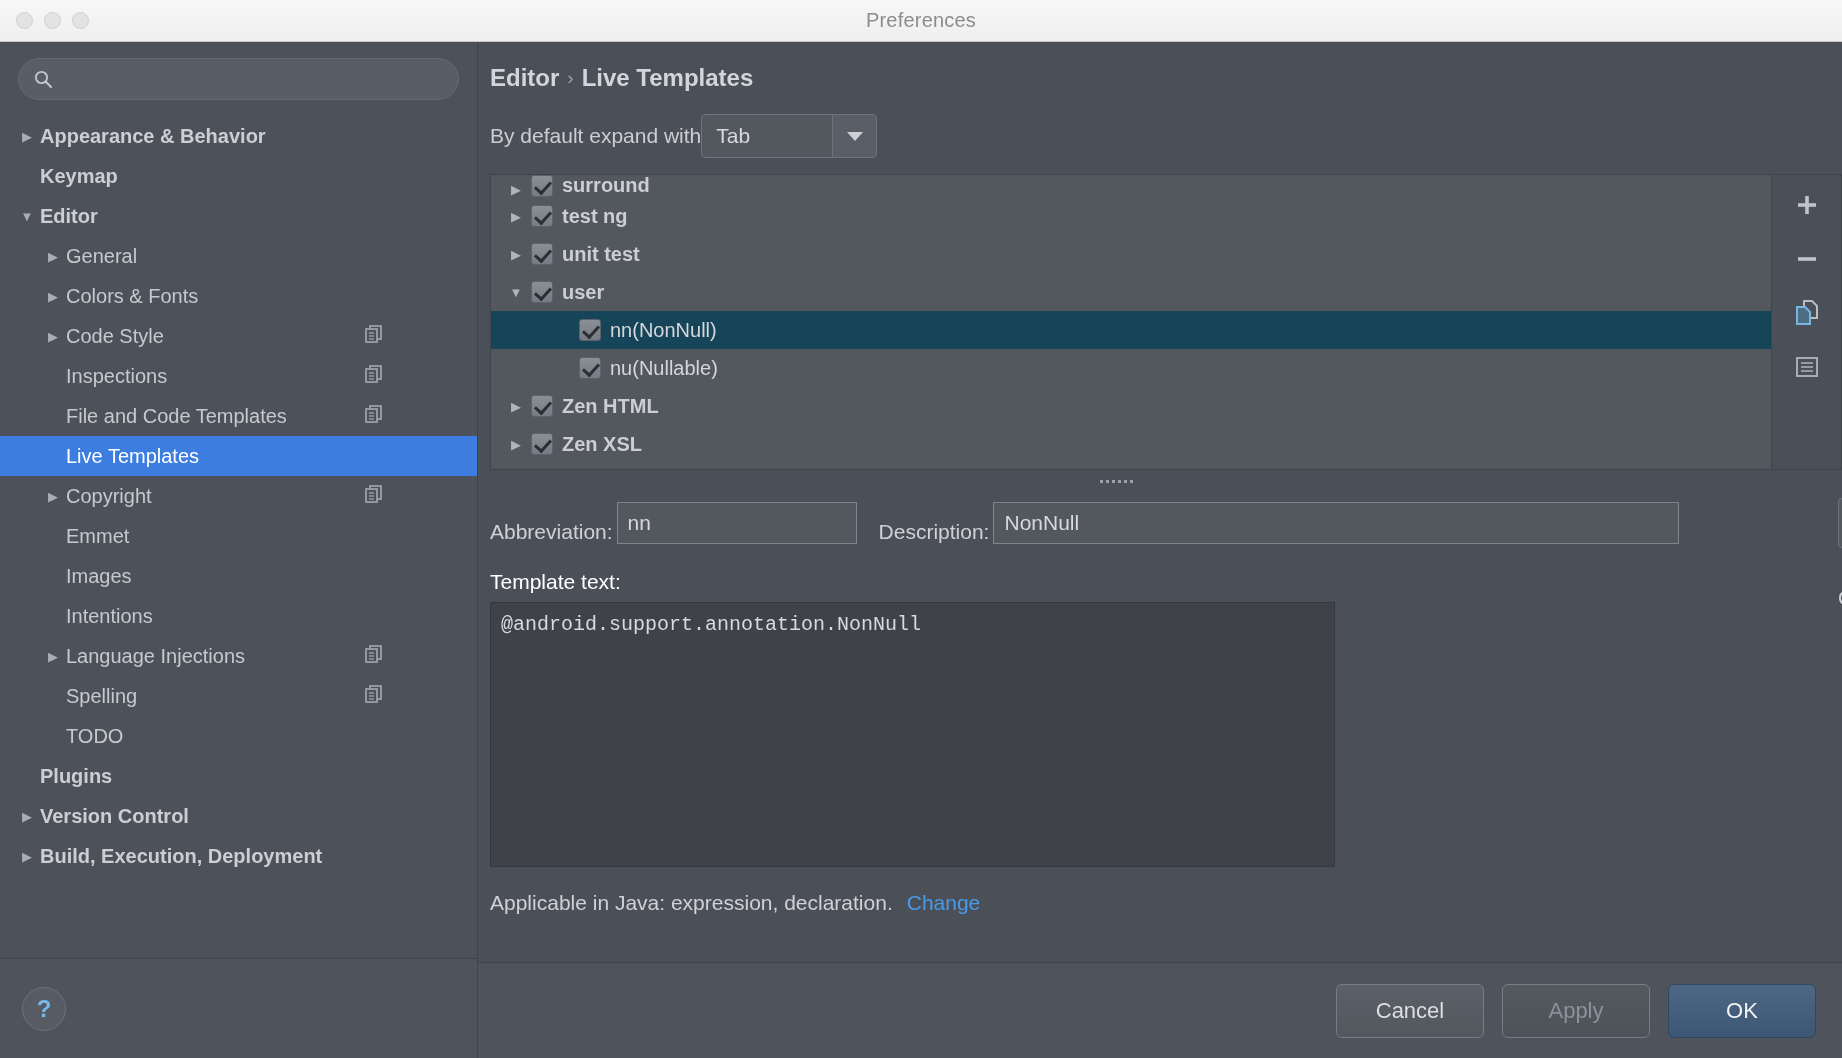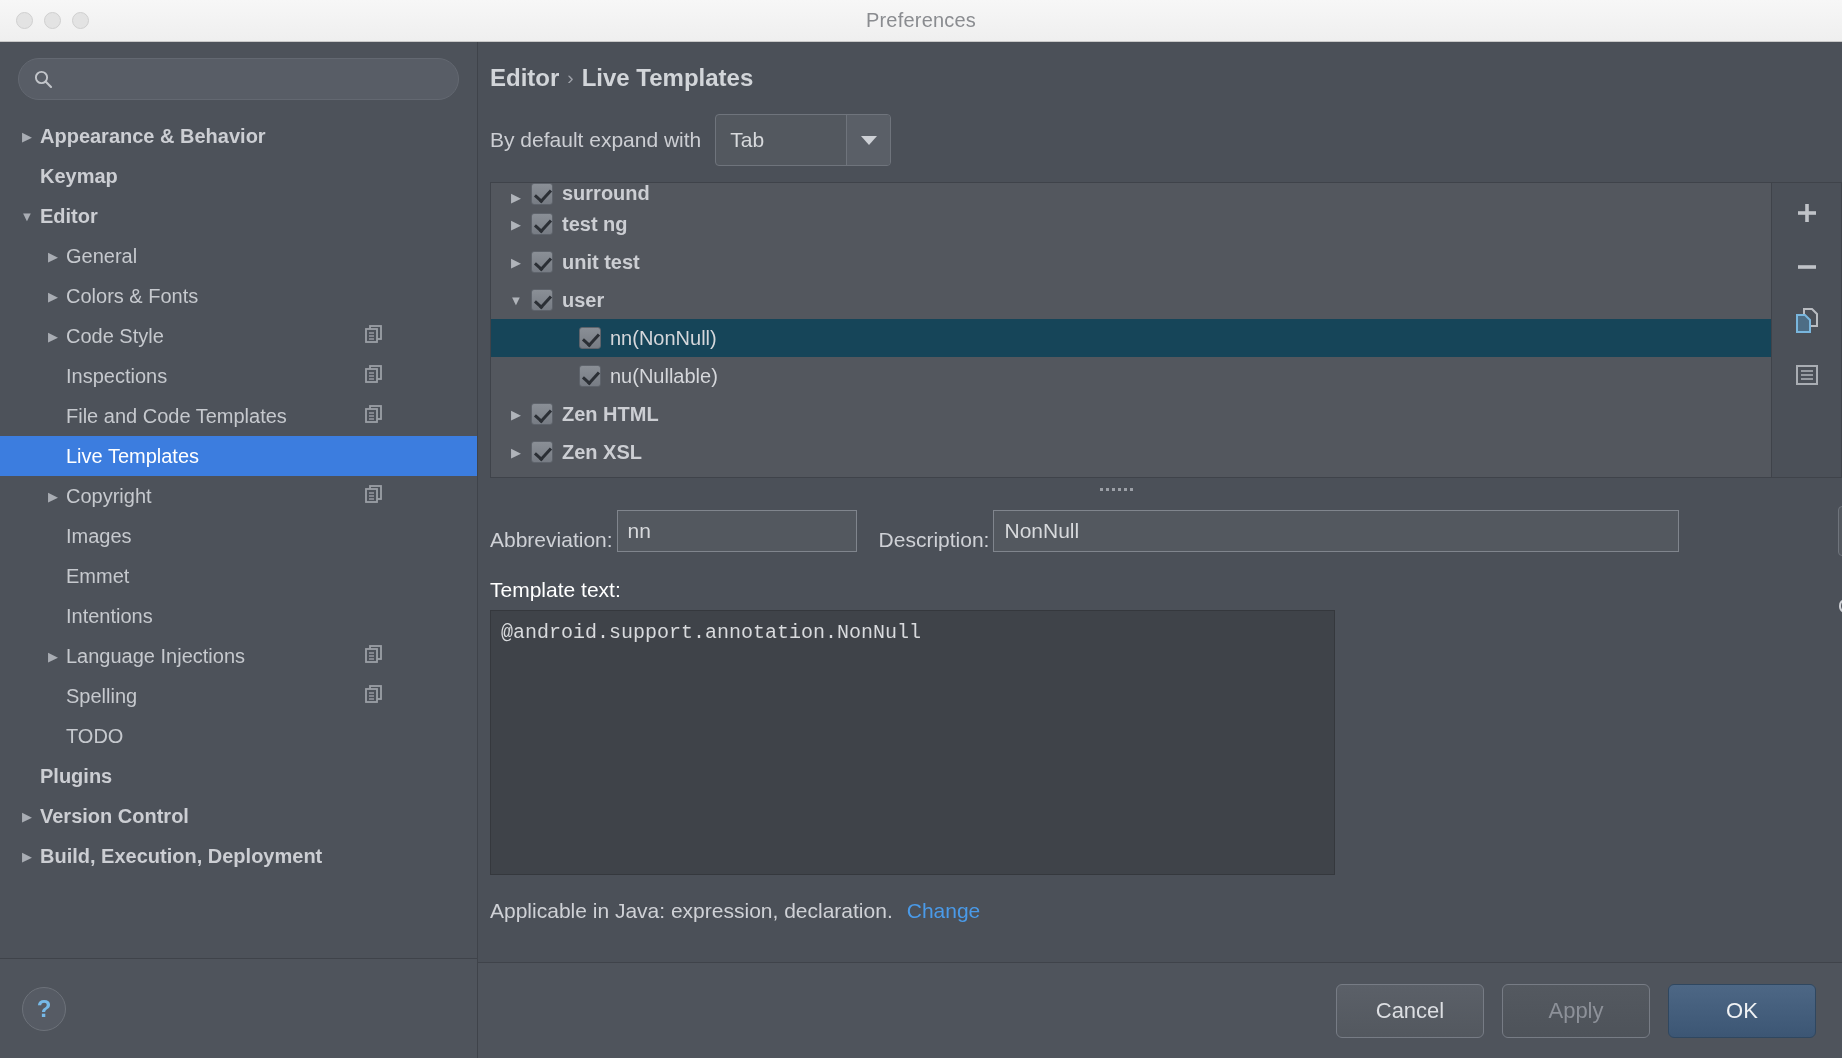--- a/index.html
+++ b/index.html
@@ -85,26 +85,26 @@
     flex: 1; background: #4b5058; display: flex; flex-direction: column;
     position: relative;
   }
   #breadcrumb {
     padding: 22px 0 0 12px; font-size: 24px; font-weight: bold;
     color: #d2d5d9; display: flex; align-items: center; gap: 8px;
   }
   #breadcrumb .sep { color: #9ea2a9; font-weight: normal; font-size: 19px; }
 
   #expandrow {
-    display: flex; align-items: center; gap: 14px;
+    display: flex; align-items: center; 
     padding: 22px 0 0 12px;
   }
   #expandrow .lab { font-size: 21px; color: #ccced3; }
   .combo {
-    display: flex; height: 52px; border: 1px solid #6f747c; border-radius: 4px;
+    display: flex; height: 44px; border: 1px solid #6f747c; border-radius: 4px;
     background: #53585f; overflow: hidden;
   }
   .combo .val {
     display: flex; align-items: center; padding: 0 14px;
     font-size: 21px; color: #d7d9dc; min-width: 130px;
   }
   .combo .btn {
     width: 44px; border-left: 1px solid #6f747c;
     display: flex; align-items: center; justify-content: center;
     background: #5a5f67;
@@ -308,25 +308,25 @@
           <span class="copyicon"><svg width="22" height="22" viewBox="0 0 22 22">
   <rect x="7" y="3" width="11" height="13" fill="none" stroke="#a9adb3" stroke-width="1.8"></rect>
   <rect x="3" y="6" width="11" height="13" fill="#4d525a" stroke="#a9adb3" stroke-width="1.8"></rect>
   <line x1="6" y1="10" x2="11" y2="10" stroke="#a9adb3" stroke-width="1.4"></line>
   <line x1="6" y1="13" x2="11" y2="13" stroke="#a9adb3" stroke-width="1.4"></line>
   <line x1="6" y1="16" x2="11" y2="16" stroke="#a9adb3" stroke-width="1.4"></line>
 </svg></span>
         </div>
         <div class="node lvl1">
           <span class="arrow none"></span>
+          <span class="lbl">Emmet</span>
+        </div>
+        <div class="node lvl1">
+          <span class="arrow none"></span>
           <span class="lbl">Images</span>
-        </div>
-        <div class="node lvl1">
-          <span class="arrow none"></span>
-          <span class="lbl">Emmet</span>
         </div>
         <div class="node lvl1">
           <span class="arrow none"></span>
           <span class="lbl">Intentions</span>
         </div>
         <div class="node lvl1">
           <span class="arrow">▶</span>
           <span class="lbl">Language Injections</span>
           <span class="copyicon"><svg width="22" height="22" viewBox="0 0 22 22">
   <rect x="7" y="3" width="11" height="13" fill="none" stroke="#a9adb3" stroke-width="1.8"></rect>

